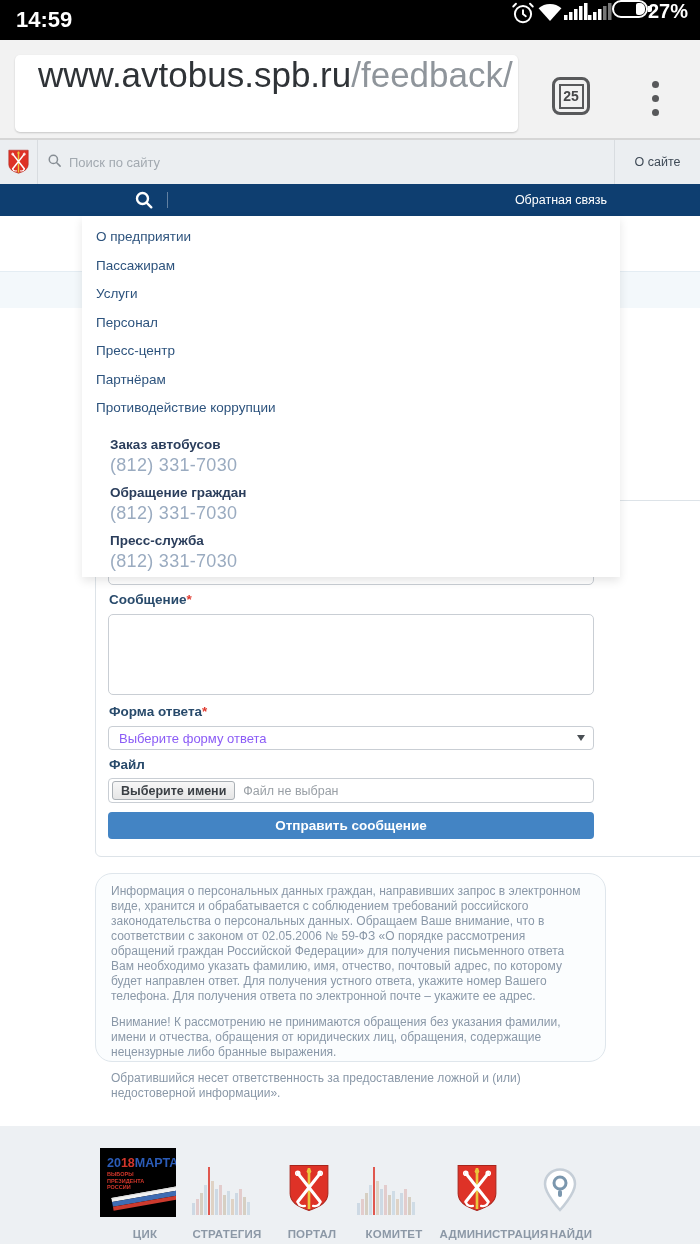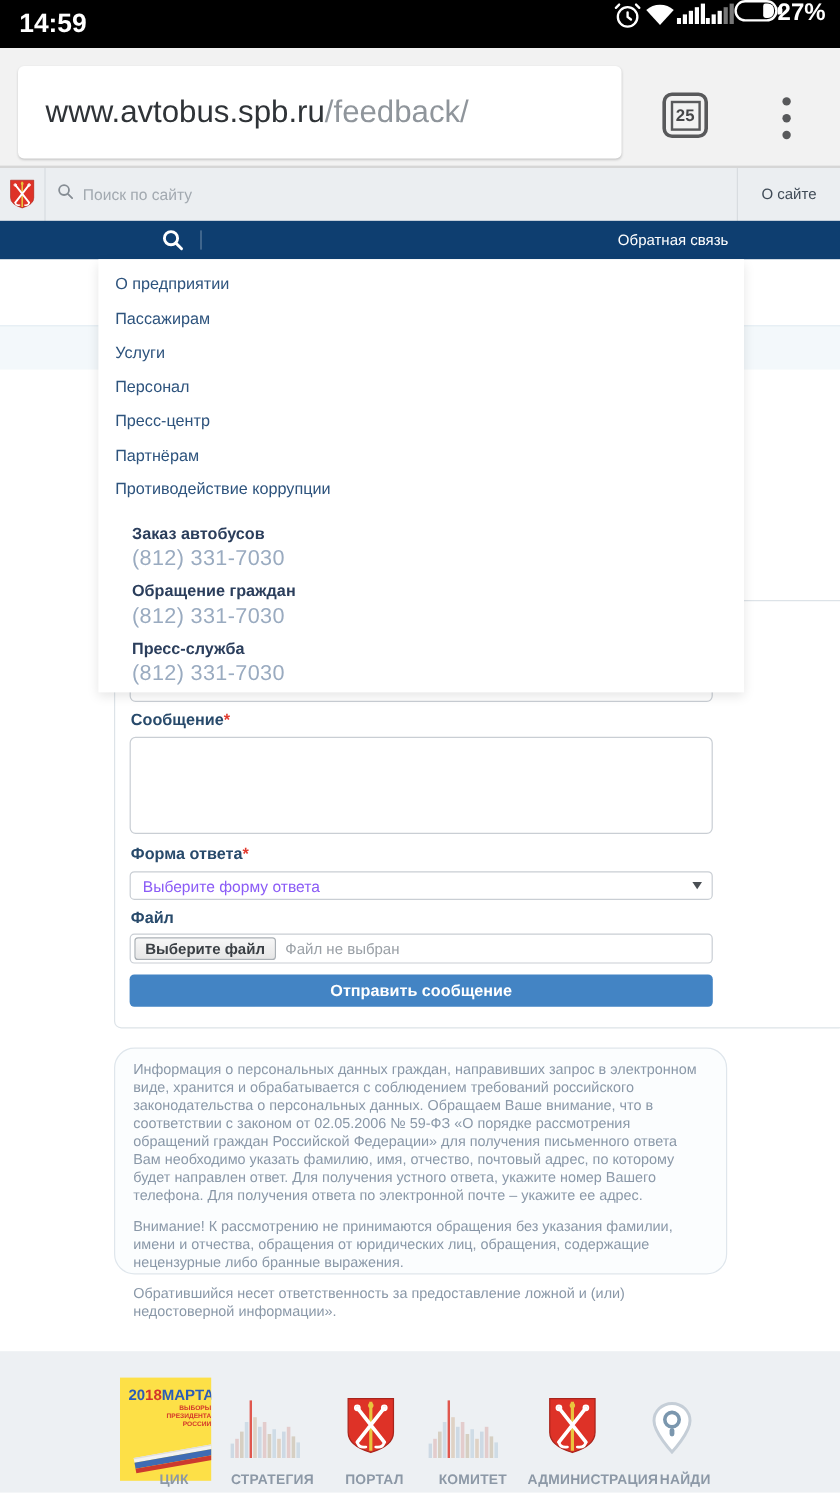--- a/index.html
+++ b/index.html
@@ -11,21 +11,21 @@
   #status-bar { left:0; top:0; width:700px; height:40px; background:#000; color:#fff; }
   .sb-time { position:absolute; left:16px; top:0; line-height:40px; font-size:22px; font-weight:bold; }
   .sb-right { position:absolute; right:12px; top:0; height:40px; display:flex; }
   .batt { width:36px; height:18px; border:2px solid #fff; border-radius:9px; position:relative; }
   .batt::after { content:''; position:absolute; right:1px; top:1px; width:9px; height:12px; background:#fff; border-radius:2px 5px 5px 2px; }
   .batt::before { content:''; position:absolute; right:-6px; top:4px; width:4px; height:6px; background:#fff; border-radius:0 2px 2px 0; }
   .sb-pct { font-size:20px; font-weight:bold; }
 
   
   #browser-bar { left:0; top:40px; width:700px; height:100px; background:#f2f2f2; border-bottom:2px solid #d6d6d6; }
-  .url-pill { position:absolute; left:15px; top:15px; width:503px; height:77px; background:#fff; border-radius:5px; box-shadow:0 1px 2px rgba(0,0,0,.18); display:flex; align-items:center; padding-left:23px; font-size:26px; white-space:nowrap; overflow:hidden; }
+  .url-pill { position:absolute; left:15px; top:15px; width:503px; height:77px; background:#fff; border-radius:5px; box-shadow:0 1px 2px rgba(0,0,0,.18); display:flex; align-items:flex-start; padding-left:23px; font-size:35px; white-space:nowrap; overflow:hidden; }
   .url-domain { color:#2f3337; }
   .url-path { color:#8f959b; }
   .tab-box { position:absolute; left:552px; top:37px; width:38px; height:38px; border:3px solid #58595b; border-radius:8px; display:flex; align-items:center; justify-content:center; }
   .tab-box .inner { border:2px solid #58595b; width:25px; height:25px; display:flex; align-items:center; justify-content:center; font-size:14px; font-weight:bold; color:#464749; }
   .menu-dots { position:absolute; left:650px; top:41px; width:10px; display:flex; flex-direction:column; gap:7px; align-items:center; }
   .menu-dots i { width:7px; height:7px; border-radius:50%; background:#58595b; }
 
   
   #site-header { left:0; top:140px; width:700px; height:44px; background:#ebeef1; display:flex; align-items:center; }
   .logo-cell { width:38px; height:44px; border-right:1px solid #d8dce0; display:flex; align-items:center; justify-content:center; }
@@ -65,21 +65,21 @@
   .f-submit { position:absolute; left:12px; top:311px; width:486px; height:27px; background:#4384c4; border:none; border-radius:4px; color:#fff; font-size:13.5px; font-weight:bold; font-family:"Liberation Sans",sans-serif; cursor:pointer; }
 
   
   #info-panel { left:95px; top:873px; width:511px; height:189px; background:#fbfdfe; border:1px solid #dfe6ec; border-radius:17px; padding:10px 15px; }
   #info-panel p { font-size:12px; line-height:15px; color:#8a98a8; margin-bottom:11px; }
 
   
   #footer { left:0; top:1126px; width:700px; height:118px; background:#edf0f3; }
   .f-item { position:absolute; cursor:pointer; }
   .f-lbl { position:absolute; top:102px; transform:translateX(-50%); font-size:11.5px; font-weight:bold; color:#8c98a6; letter-spacing:.2px; white-space:nowrap;margin-left:14px; }
-  .cik { left:100px; top:22px; width:76px; height:86px; background:#fde047; overflow:hidden;text-align:right; }
+  .cik { left:100px; top:22px; width:76px; height:69px; background:#000000; overflow:hidden; }
   .cik-l1 { font-size:12.5px; font-weight:bold; margin:8px 0 0 7px; white-space:nowrap; }
   .cik-l1 .b { color:#2b5cb8; } .cik-l1 .r { color:#d3362b; }
   .cik-sub { margin:1px 0 0 7px; font-size:5.5px; font-weight:bold; color:#d3362b; line-height:6.5px; }
   .cik-ribbon { position:absolute; right:-4px; bottom:12px; width:68px; height:13px; transform:rotate(-10deg); }
   .cik-ribbon i { display:block; height:4.3px; }
   .cik-ribbon .w { background:#f2f2f2; border-top:1px solid #ddd; }
   .cik-ribbon .bl { background:#3f6cb3; }
   .cik-ribbon .rd { background:#cc3a2e; }
 
   .hidden-defs { position:absolute; width:0; height:0; overflow:hidden; }
@@ -212,21 +212,21 @@
   <textarea class="f-textarea" style=""></textarea>
 
   <label class="f-label" style="top:204px;"><span>Форма ответа</span><span class="req">*</span></label>
   <div class="f-select">
     <span>Выберите форму ответа</span>
     <span class="caret"></span>
   </div>
 
   <label class="f-label" style="top:257px;">Файл</label>
   <div class="f-file">
-    <span class="file-btn">Выберите файл</span>
+    <span class="file-btn">Выберите имени</span>
     <span class="file-status">Файл не выбран</span>
   </div>
 
   <button class="f-submit">Отправить сообщение</button>
 </div>
 
 <div id="info-panel" class="abs">
   <p>Информация о персональных данных граждан, направивших запрос в электронном виде, хранится и обрабатывается с соблюдением требований российского законодательства о персональных данных. Обращаем Ваше внимание, что в соответствии с законом от 02.05.2006 № 59-ФЗ «О порядке рассмотрения обращений граждан Российской Федерации» для получения письменного ответа Вам необходимо указать фамилию, имя, отчество, почтовый адрес, по которому будет направлен ответ. Для получения устного ответа, укажите номер Вашего телефона. Для получения ответа по электронной почте – укажите ее адрес.</p>
   <p>Внимание! К рассмотрению не принимаются обращения без указания фамилии, имени и отчества, обращения от юридических лиц, обращения, содержащие нецензурные либо бранные выражения.</p>
   <p>Обратившийся несет ответственность за предоставление ложной и (или) недостоверной информации».</p>

